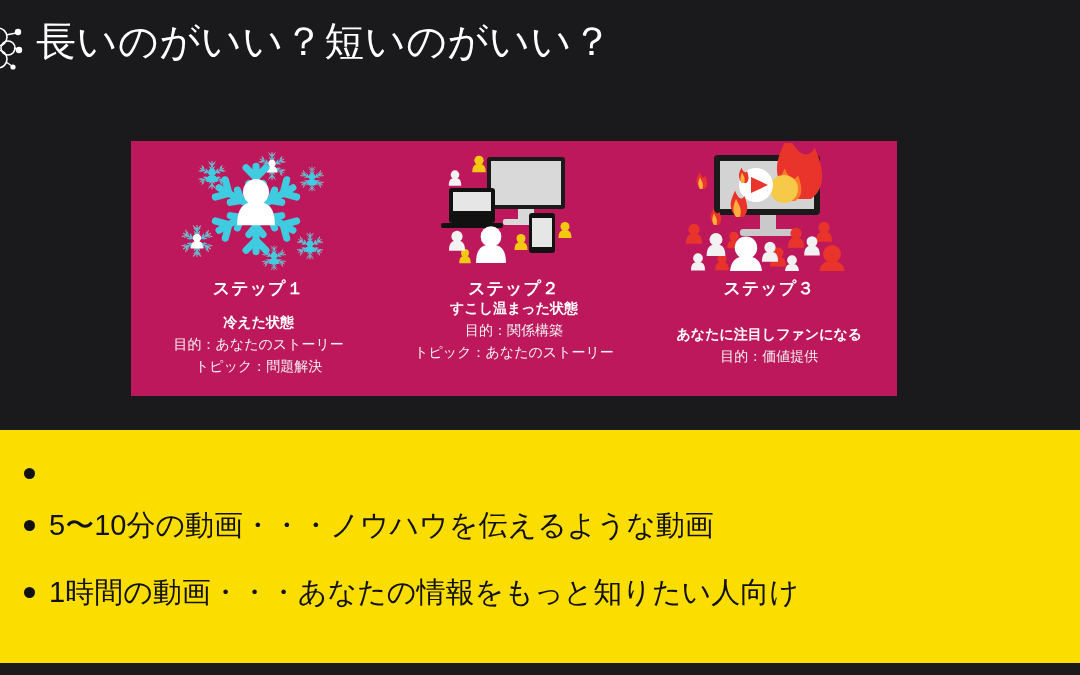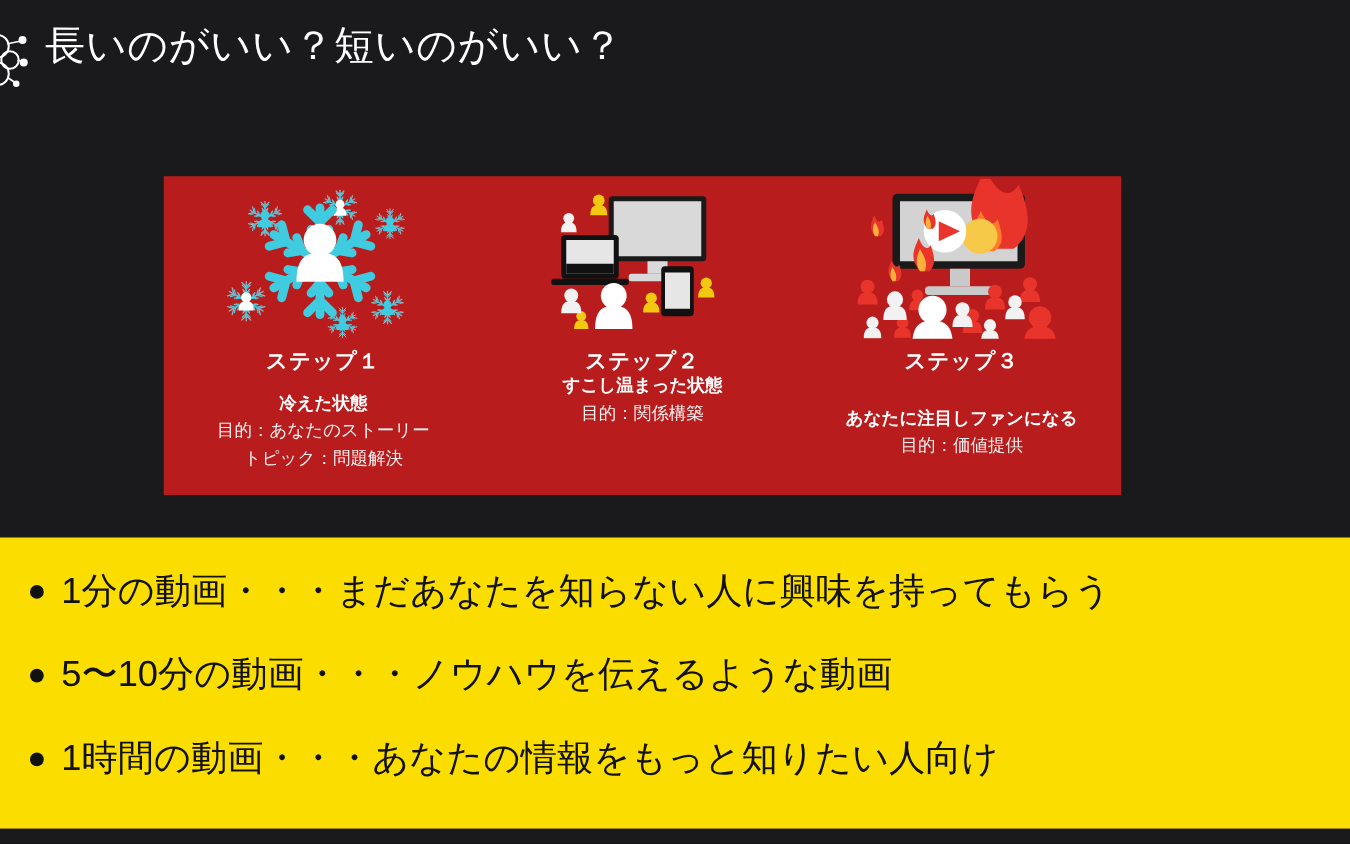--- a/index.html
+++ b/index.html
@@ -24,36 +24,36 @@
     width: 46px;
     height: 56px;
   }
 
   
   .title {
     position: absolute;
     left: 36px;
     top: 17px;
     color: #ffffff;
-    font-size: 32px;
+    font-size: 40px;
     font-weight: 400;
     letter-spacing: 0.5px;
     white-space: nowrap;
     line-height: 1.2;
     text-align: right;
   }
 
   
   .panel {
     position: absolute;
     left: 131px;
     top: 141px;
     width: 766px;
     height: 255px;
-    background: #b91c1c;
+    background: #be185d;
     display: flex;
   }
   .step-col {
     flex: 1 1 0;
     position: relative;
     display: flex;
     flex-direction: column;
     align-items: center;
   }
   .art {
@@ -298,20 +298,21 @@
           </g>
 
           <g fill="#ffffff">
             <use href="#person2" transform="translate(72,104) scale(1.15)"></use>
           </g>
         </svg>
       </div>
       <div class="step-title">ステップ２</div>
       <div class="step-state">すこし温まった状態</div>
       <div class="step-line">目的：関係構築</div>
+      <div class="step-line">トピック：あなたのストーリー</div>
     </div>
 
     <div class="step-col col3">
       <div class="art">
         <svg width="190" height="128" viewBox="0 0 190 128">
           <defs>
             <g id="person3">
               <circle cx="0" cy="-9" r="9"></circle>
               <path d="M-13,14 C-13,0 -7,-2 0,-2 C7,-2 13,0 13,14 Z"></path>
             </g>
@@ -377,21 +378,20 @@
       </div>
       <div class="step-title">ステップ３</div>
       <div class="step-state">あなたに注目しファンになる</div>
       <div class="step-line">目的：価値提供</div>
     </div>
   </div>
 
   <div class="band">
     <div class="bullet-row">
       <span class="dot"></span>
-      <span class="bullet-text">1分の動画・・・まだあなたを知らない人に興味を持ってもらう</span>
     </div>
     <div class="bullet-row">
       <span class="dot"></span>
       <span class="bullet-text">5〜10分の動画・・・ノウハウを伝えるような動画</span>
     </div>
     <div class="bullet-row">
       <span class="dot"></span>
       <span class="bullet-text">1時間の動画・・・あなたの情報をもっと知りたい人向け</span>
     </div>
   </div>

